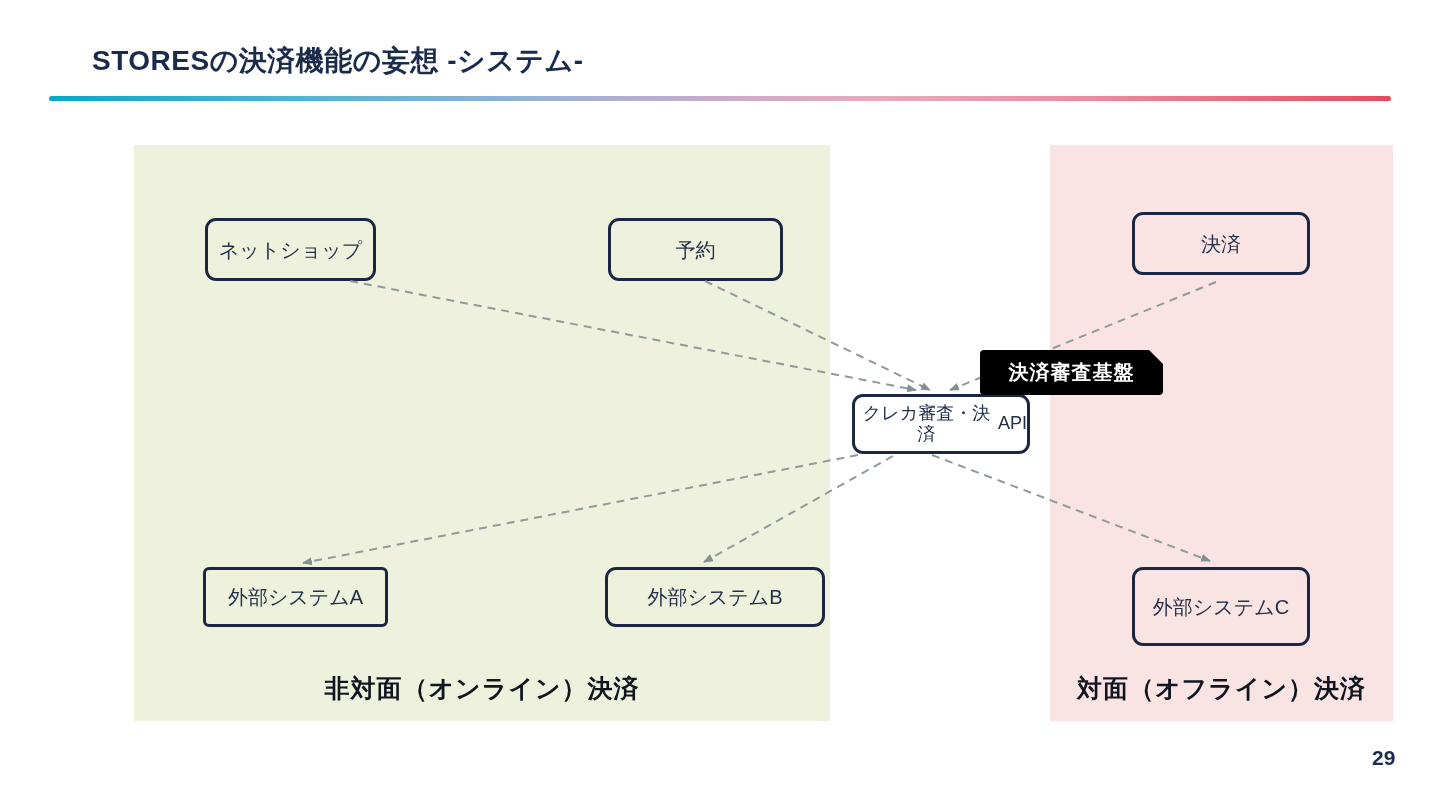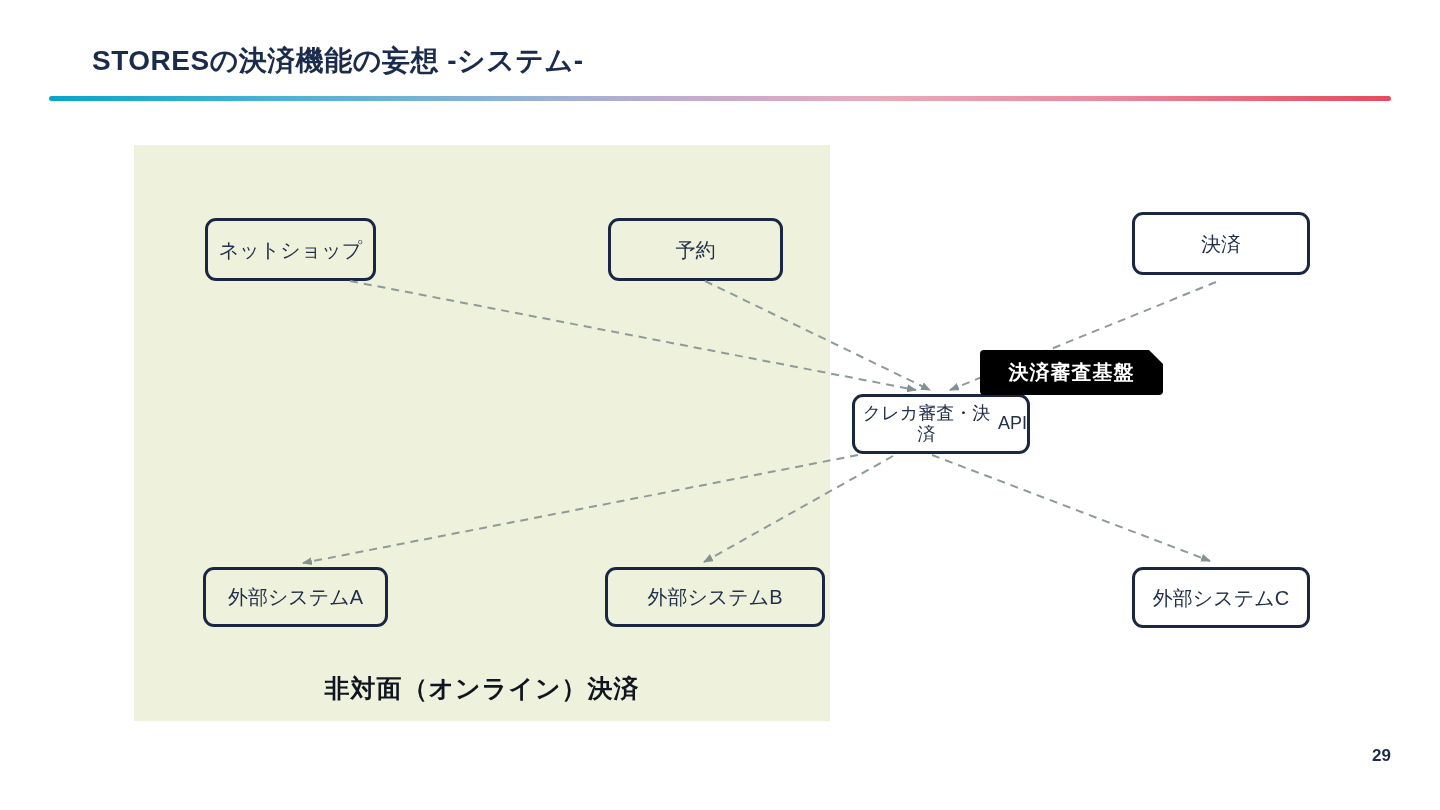--- a/index.html
+++ b/index.html
@@ -23,52 +23,55 @@
     font-size:25px;font-weight:bold;color:#10151f;letter-spacing:1px;
   }
   .node{
     position:absolute;border:3px solid #1b2742;border-radius:11px;
     display:flex;align-items:center;justify-content:center;text-align:center;
     font-size:20px;color:#243049;box-sizing:border-box;line-height:1.2;
   }
   .node-netshop{left:205px;top:218px;width:171px;height:63px;}
   .node-yoyaku{left:608px;top:218px;width:175px;height:63px;}
   .node-kessai{left:1132px;top:212px;width:178px;height:63px;}
-  .node-ext-a{left:203px;top:567px;width:185px;height:60px;}
+  .node-ext-a{left:203px;top:567px;width:185px;height:60px;border-radius:6px;}
   .node-ext-b{left:605px;top:567px;width:220px;height:60px;}
-  .node-ext-c{left:1132px;top:567px;width:178px;height:61px;}
+  .node-ext-c{left:1132px;top:567px;width:178px;height:79px;}
   .node-api{
     left:852px;top:394px;width:178px;height:60px;background:#ffffff;
     font-size:18px;flex-direction:row;line-height:1.18;z-index:3;
   }
   .badge{
     position:absolute;left:980px;top:350px;width:183px;height:45px;
     background:#000000;color:#ffffff;font-size:20px;font-weight:bold;
     display:flex;align-items:center;justify-content:center;letter-spacing:1px;
     border-radius:4px;
     clip-path:polygon(0 0, calc(100% - 14px) 0, 100% 14px, 100% 100%, 0 100%);
     z-index:4;
   }
   #edges{position:absolute;left:0;top:0;width:1440px;height:810px;pointer-events:none;z-index:2;}
   .page-number{
-    position:absolute;left:1372px;top:746px;font-size:17px;font-weight:bold;color:#1b2b4b;
+    position:absolute;left:1372px;top:746px;font-size:21px;font-weight:bold;color:#1b2b4b;
   }
 </style>
 </head>
 <body>
 
 <div id="slide">
 
   <div class="title">STORESの決済機能の妄想 -システム-</div>
   <div class="accent-bar"></div>
 
   <div class="panel panel-online">
     <div class="panel-label">非対面（オンライン）決済</div>
   </div>
 
+  <div class="panel panel-offline">
+    <div class="panel-label">対面（オフライン）決済</div>
+  </div>
 
   <svg id="edges" viewBox="0 0 1440 810">
     <defs>
       <marker id="arrow" markerWidth="11" markerHeight="9" refX="9" refY="4" orient="auto" markerUnits="userSpaceOnUse">
         <path d="M0,0 L10,4 L0,8 Z" fill="#84918f"></path>
       </marker>
     </defs>
     <g stroke="#8f9b99" stroke-width="2" stroke-dasharray="8 6" fill="none">
       <line x1="350" y1="281" x2="916" y2="390" marker-end="url(#arrow)"></line>
       <line x1="705" y1="281" x2="930" y2="390" marker-end="url(#arrow)"></line>

